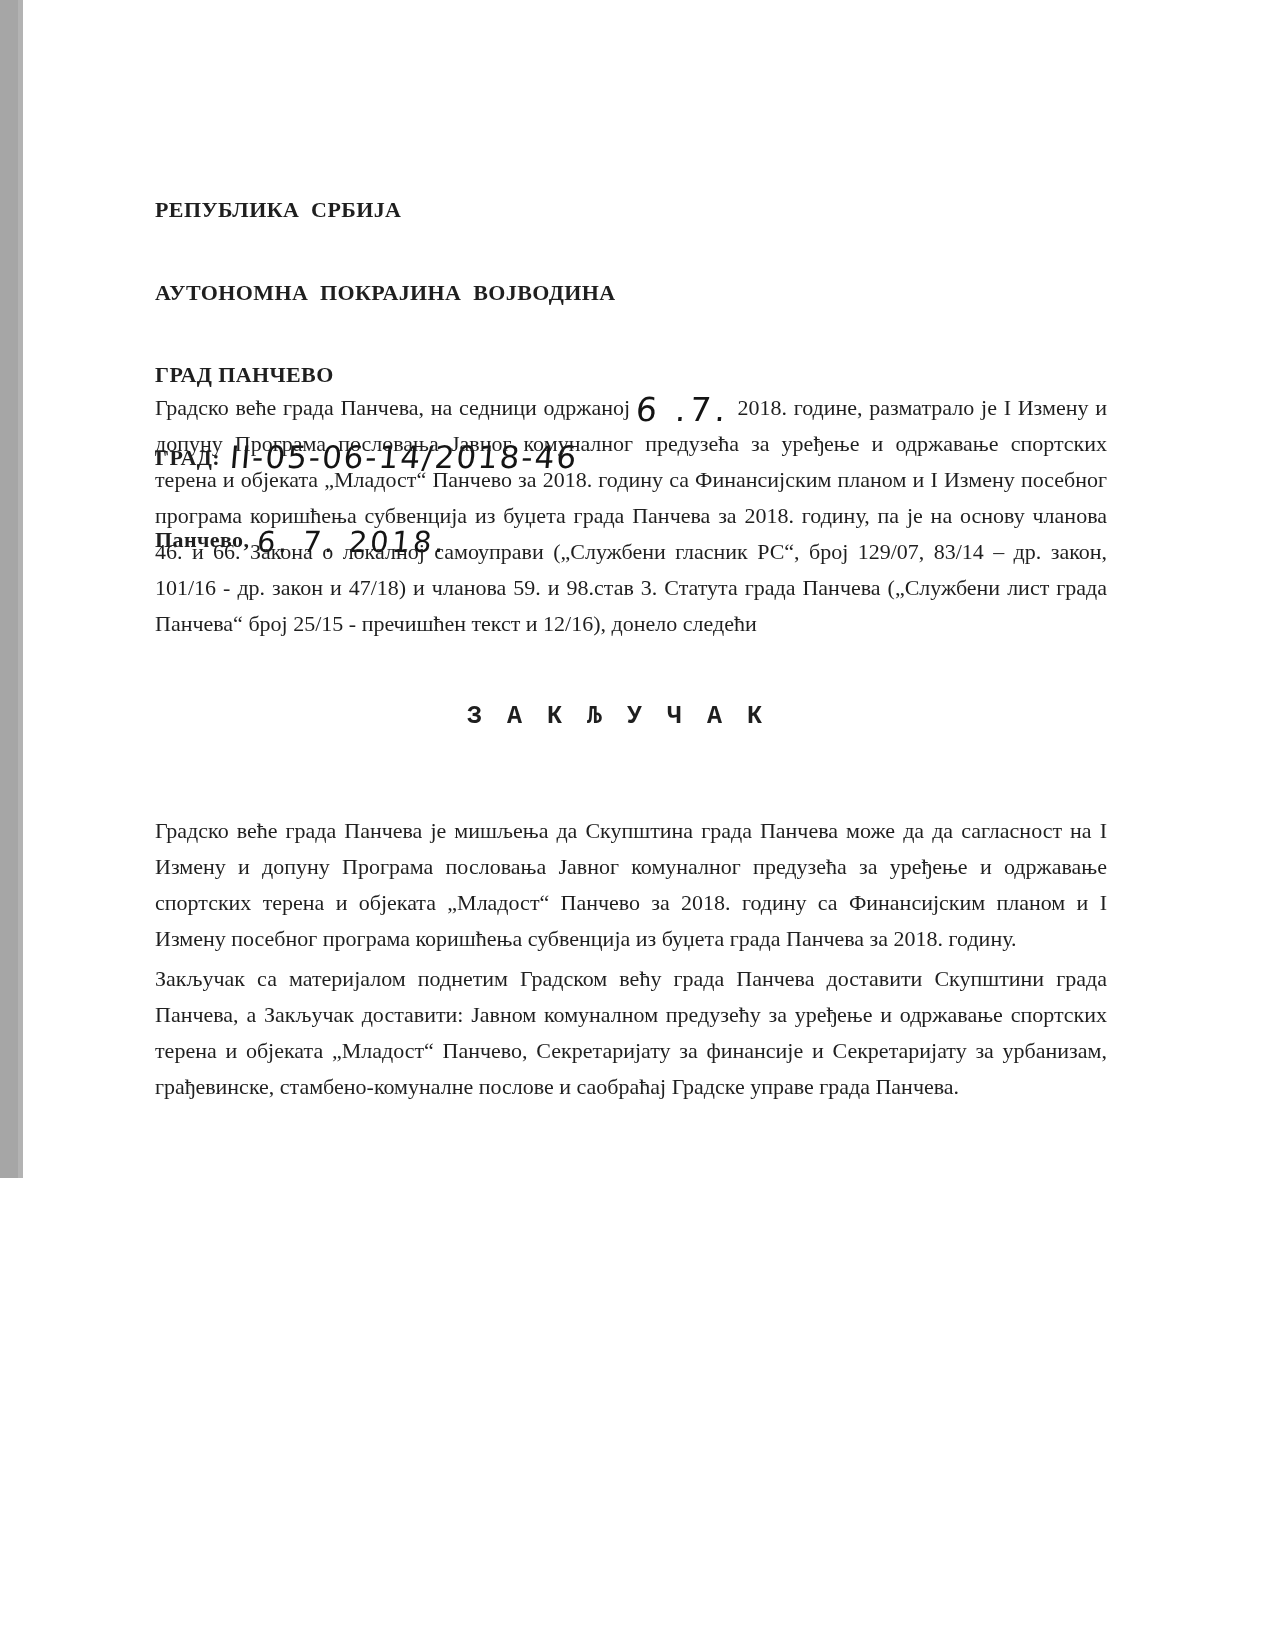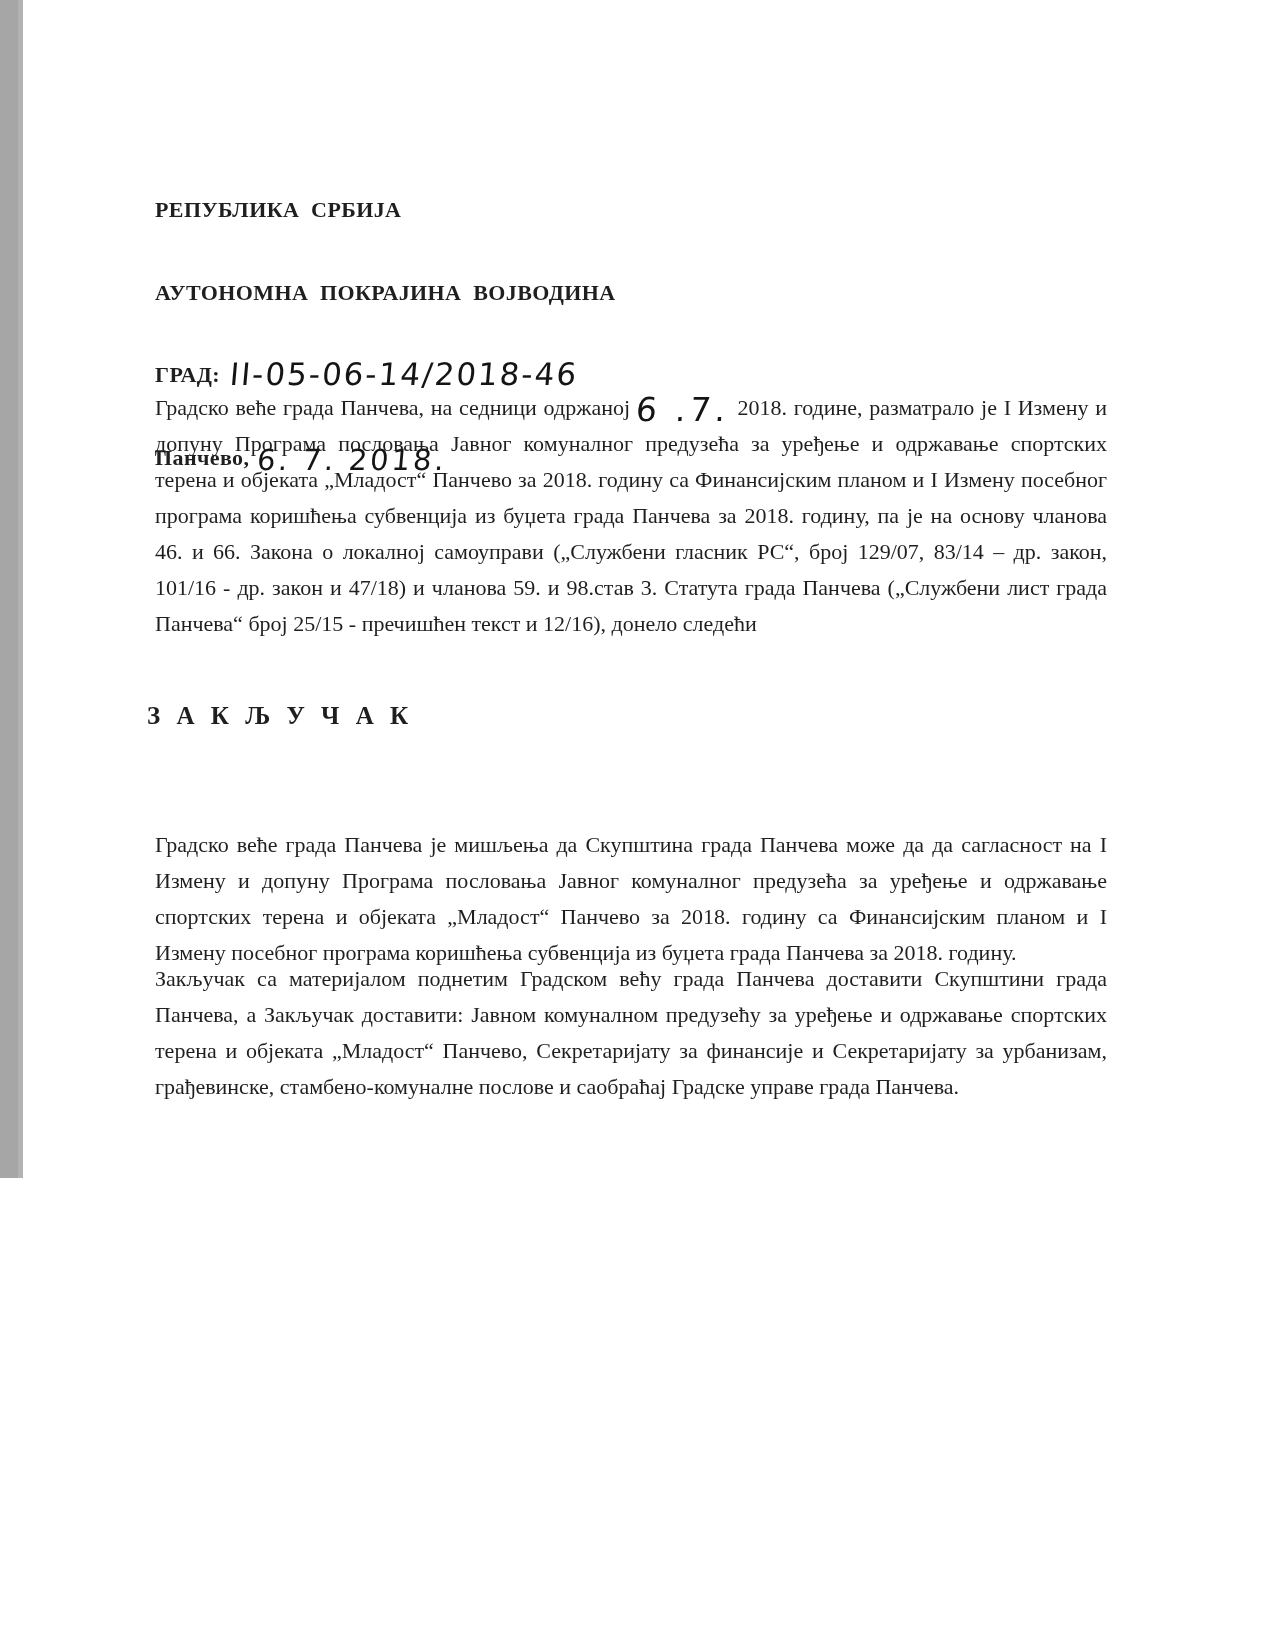--- a/index.html
+++ b/index.html
@@ -54,37 +54,39 @@
   
   .para {
     position: absolute;
     left: 155px;
     width: 952px;
     font-size: 22px;
     line-height: 36px;
     text-align: justify;
   }
   .para1 { top: 390px; }
-  .para2 { top: 813px; margin-top: 14px; }
+  .para2 { top: 813px; }
   .para3 { top: 961px; }
   .inline-hw {
     font-size: 33px;
     line-height: 10px;
     vertical-align: -6px;
     margin: 0 8px 0 6px;
     letter-spacing: 4px;
   }
   .doc-heading {
     position: absolute;
-    left: 147px; top: 702px;
+    left: 141px; top: 702px;
     width: 952px;
+    text-align: center;
     font-size: 25px;
     font-weight: bold;
     letter-spacing: 5px;
     white-space: pre;
+    font-family: Liberation Mono, monospace;
   }
   
   .stamp-svg {
     position: absolute;
     left: 646px; top: 1190px;
     width: 200px; height: 200px;
     z-index: 1;
     opacity: 0.88;
   }
   .sig-titles {
@@ -109,20 +111,21 @@
 </head>
 <body>
 
 <div class="page">
 
   <div class="scan-strip"></div>
 
   <header class="letterhead">
     <div class="lh-row">РЕПУБЛИКА  СРБИЈА</div>
     <div class="lh-row">АУТОНОМНА  ПОКРАЈИНА  ВОЈВОДИНА</div>
+    <div class="lh-row">ГРАД ПАНЧЕВО</div>
     <div class="lh-row number-row"><span>ГРАД:</span><span class="hw">II-05-06-14/2018-46</span></div>
     <div class="lh-row place-row"><span>Панчево,</span><span class="hw">6. 7. 2018.</span></div>
   </header>
 
   <main>
     <p class="para para1"><span>Градско веће града Панчева, на седници одржаној</span><span class="hw inline-hw">6 .7.</span><span>2018. године, разматрало је I Измену и допуну Програма пословања Јавног комуналног предузећа за уређење и одржавање спортских терена и објеката „Младост“ Панчево за 2018. годину са Финансијским планом и I Измену посебног програма коришћења субвенција из буџета града Панчева за 2018. годину, па је на основу чланова 46. и 66. Закона о локалној самоуправи („Службени гласник РС“, број 129/07, 83/14 – др. закон, 101/16 - др. закон и 47/18)  и чланова 59. и  98.став 3. Статута града Панчева („Службени лист града Панчева“ број 25/15 - пречишћен текст и 12/16), донело следећи</span></p>
 
     <h1 class="doc-heading">З А К Љ У Ч А К</h1>
 
     <p class="para para2">Градско веће града Панчева је мишљења да  Скупштина града Панчева може да да сагласност на I Измену и допуну Програма пословања Јавног комуналног предузећа за уређење и одржавање спортских терена и објеката „Младост“ Панчево за 2018. годину са Финансијским планом и I Измену посебног програма коришћења субвенција из буџета града Панчева за 2018. годину.</p>

